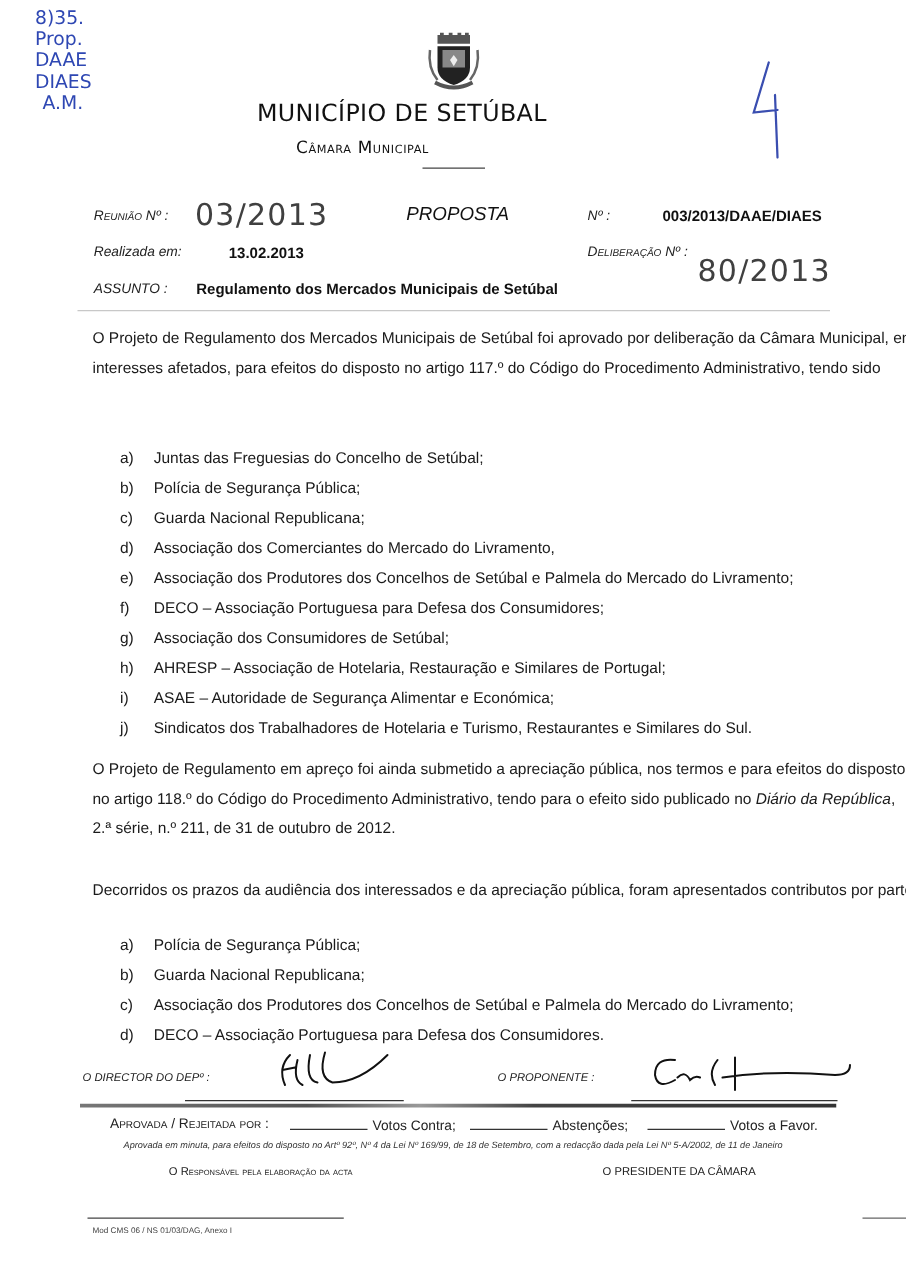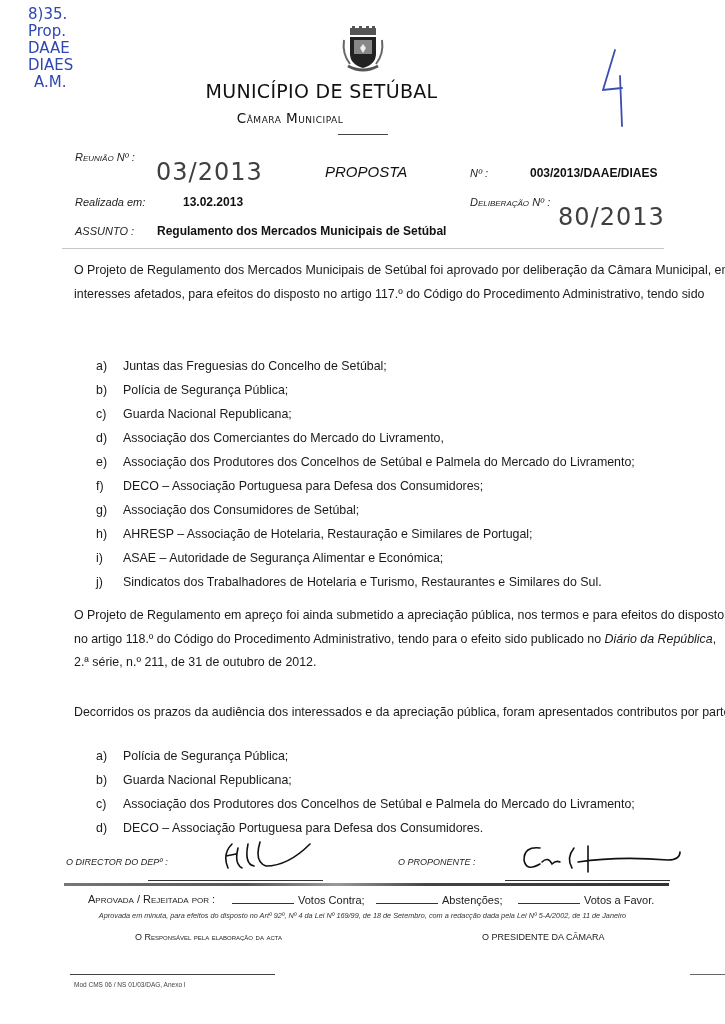--- a/index.html
+++ b/index.html
@@ -66,21 +66,21 @@
     <path d="M20 22 L23 18 L26 22 L23 27 Z" fill="#eee"></path>
     <path d="M4 14 Q2 28 10 38 M42 14 Q44 28 36 38" fill="none" stroke="#666" stroke-width="2"></path>
     <path d="M8 40 Q23 48 38 40" fill="none" stroke="#555" stroke-width="3"></path>
   </svg>
 </div>
 
 <div class="abs title-main">MUNICÍPIO DE SETÚBAL</div>
 <div class="abs title-sub">Câmara Municipal</div>
 <div class="abs title-rule"></div>
 
-<div class="abs lbl sc" style="left:75px; top:151px;">Reunião Nº :</div>
+<div class="abs lbl sc" style="left:75px; top:167px;">Reunião Nº :</div>
 <div class="abs hand-big" style="left:156px; top:158px;">03/2013</div>
 <div class="abs proposta">PROPOSTA</div>
 <div class="abs lbl" style="left:470px; top:167px;">Nº :</div>
 <div class="abs bold-val" style="left:530px; top:166px;">003/2013/DAAE/DIAES</div>
 
 <div class="abs lbl" style="left:75px; top:196px;">Realizada em:</div>
 <div class="abs bold-val" style="left:183px; top:195px;">13.02.2013</div>
 <div class="abs lbl sc" style="left:470px; top:196px;">Deliberação Nº :</div>
 <div class="abs hand-big" style="left:558px; top:203px;">80/2013</div>
 

